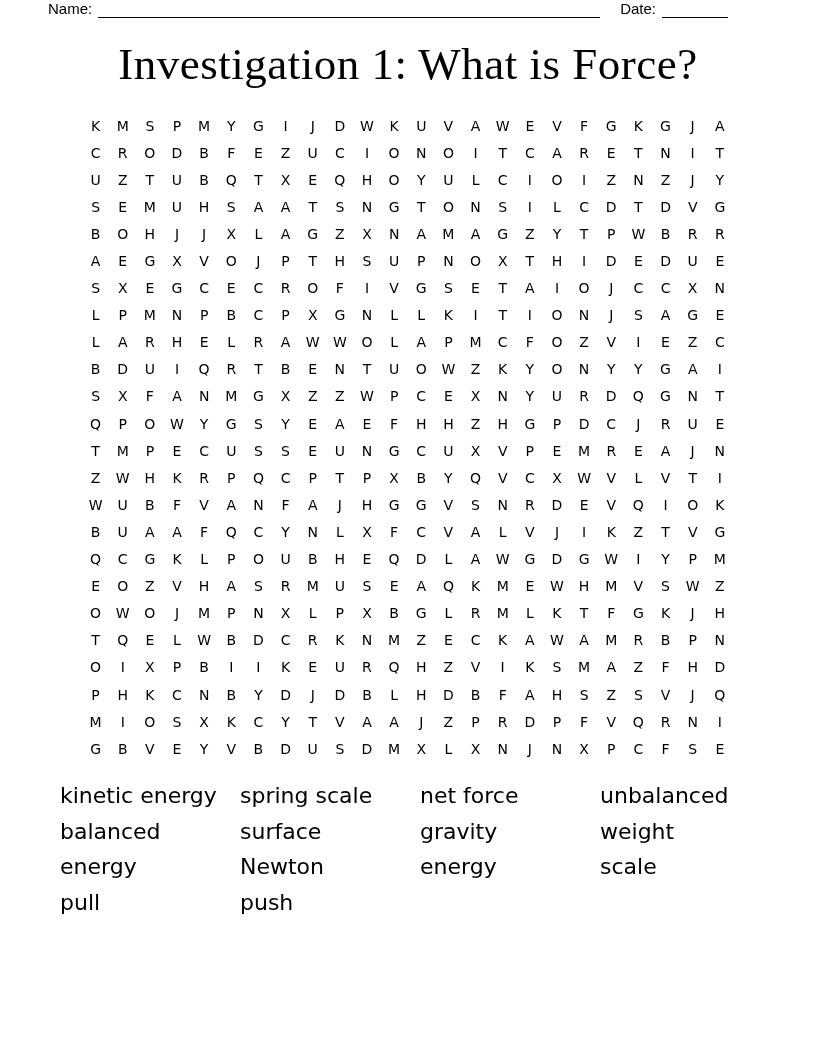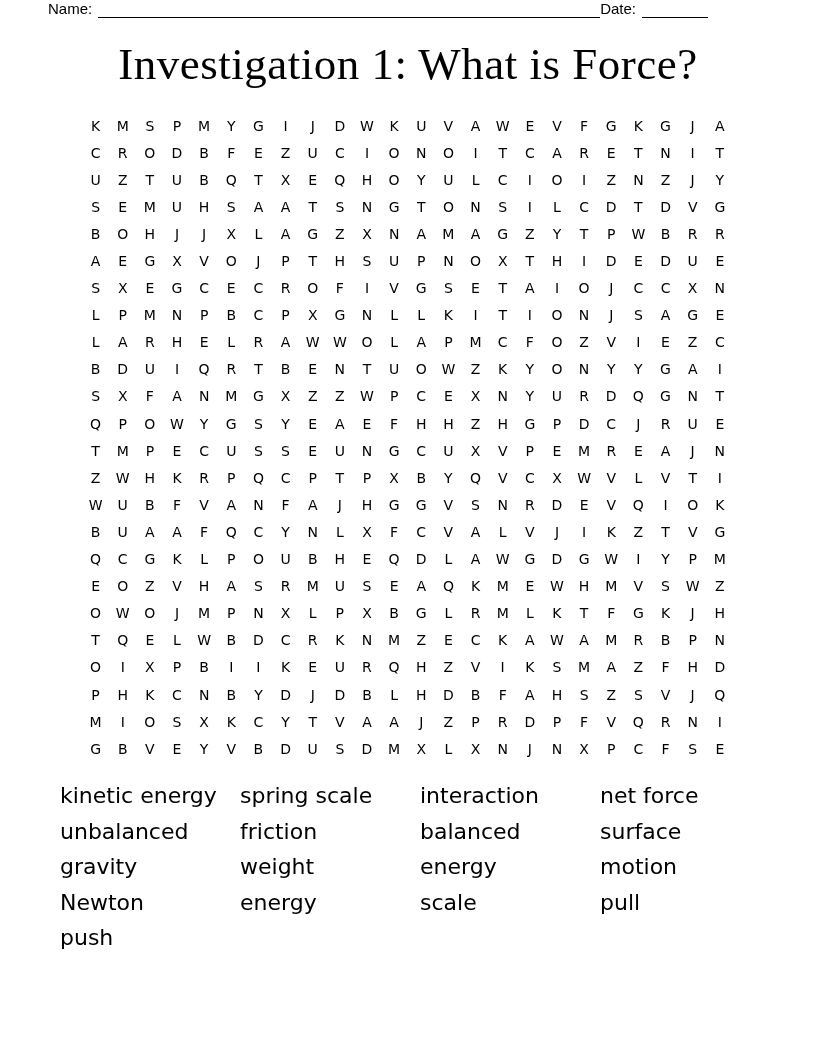--- a/index.html
+++ b/index.html
@@ -5,21 +5,21 @@
   html, body { margin: 0; padding: 0; background: #ffffff; }
   body { width: 816px; height: 1056px; position: relative; overflow: hidden; color: #000; }
   .header {
     position: absolute; top: 0; left: 48px; width: 692px; height: 18px;
     font-family: "Liberation Sans", sans-serif; font-size: 15px; line-height: 18px;
     display: flex; align-items: flex-end;
   }
   .header .lbl { white-space: nowrap; }
   .header .line { border-bottom: 1px solid #000; height: 14px; margin-left: 6px; }
   .header .name-line { width: 502px; }
-  .header .date-lbl { }
+  .header .date-lbl { margin-left: 20px; }
   .header .date-line { width: 66px; }
   .title {
     position: absolute; top: 34px; left: 0; width: 816px; text-align: center;
     font-family: Liberation Serif, serif; font-size: 45px; line-height: 60px;
     letter-spacing: 0.5px;
   }
   .grid {
     position: absolute; top: 112px; left: 82px;
     display: grid; grid-template-columns: repeat(24, 27.15px); grid-auto-rows: 27.1px;
     font-family: "DejaVu Sans", sans-serif; font-size: 14px;
@@ -619,28 +619,25 @@
     <div class="cell">P</div>
     <div class="cell">C</div>
     <div class="cell">F</div>
     <div class="cell">S</div>
     <div class="cell">E</div>
   </div>
 
 <div class="words" id="words">
     <div class="word">kinetic energy</div>
     <div class="word">spring scale</div>
-    <div class="word">interaction</div>
     <div class="word">net force</div>
     <div class="word">unbalanced</div>
-    <div class="word">friction</div>
     <div class="word">balanced</div>
     <div class="word">surface</div>
     <div class="word">gravity</div>
     <div class="word">weight</div>
     <div class="word">energy</div>
-    <div class="word">motion</div>
     <div class="word">Newton</div>
     <div class="word">energy</div>
     <div class="word">scale</div>
     <div class="word">pull</div>
     <div class="word">push</div>
   </div>
 
 </body></html>

